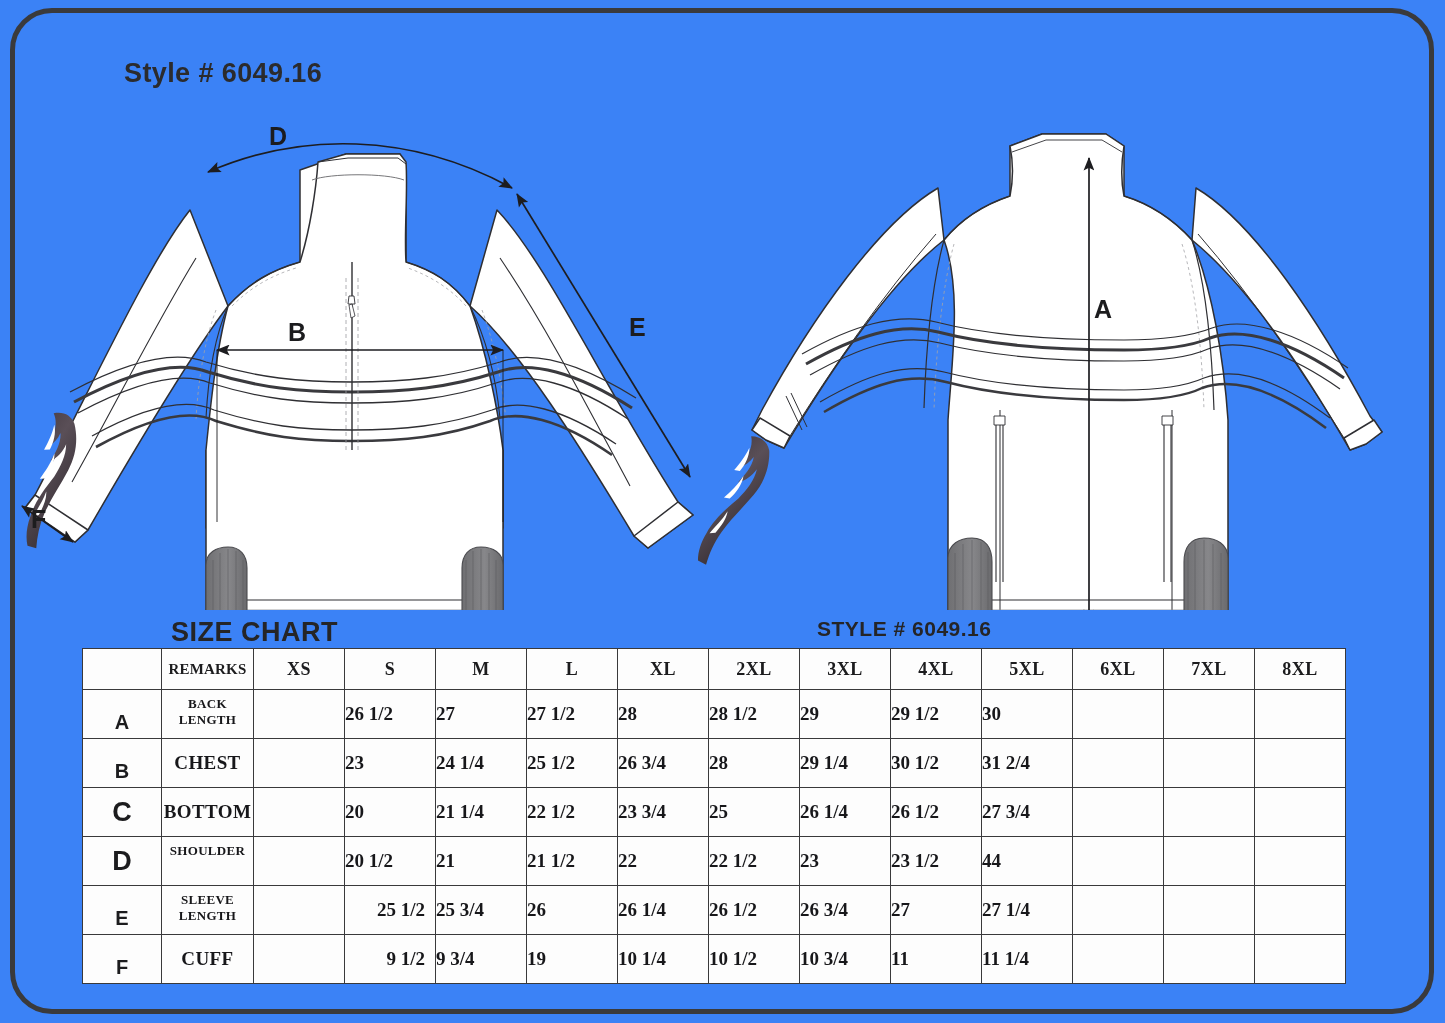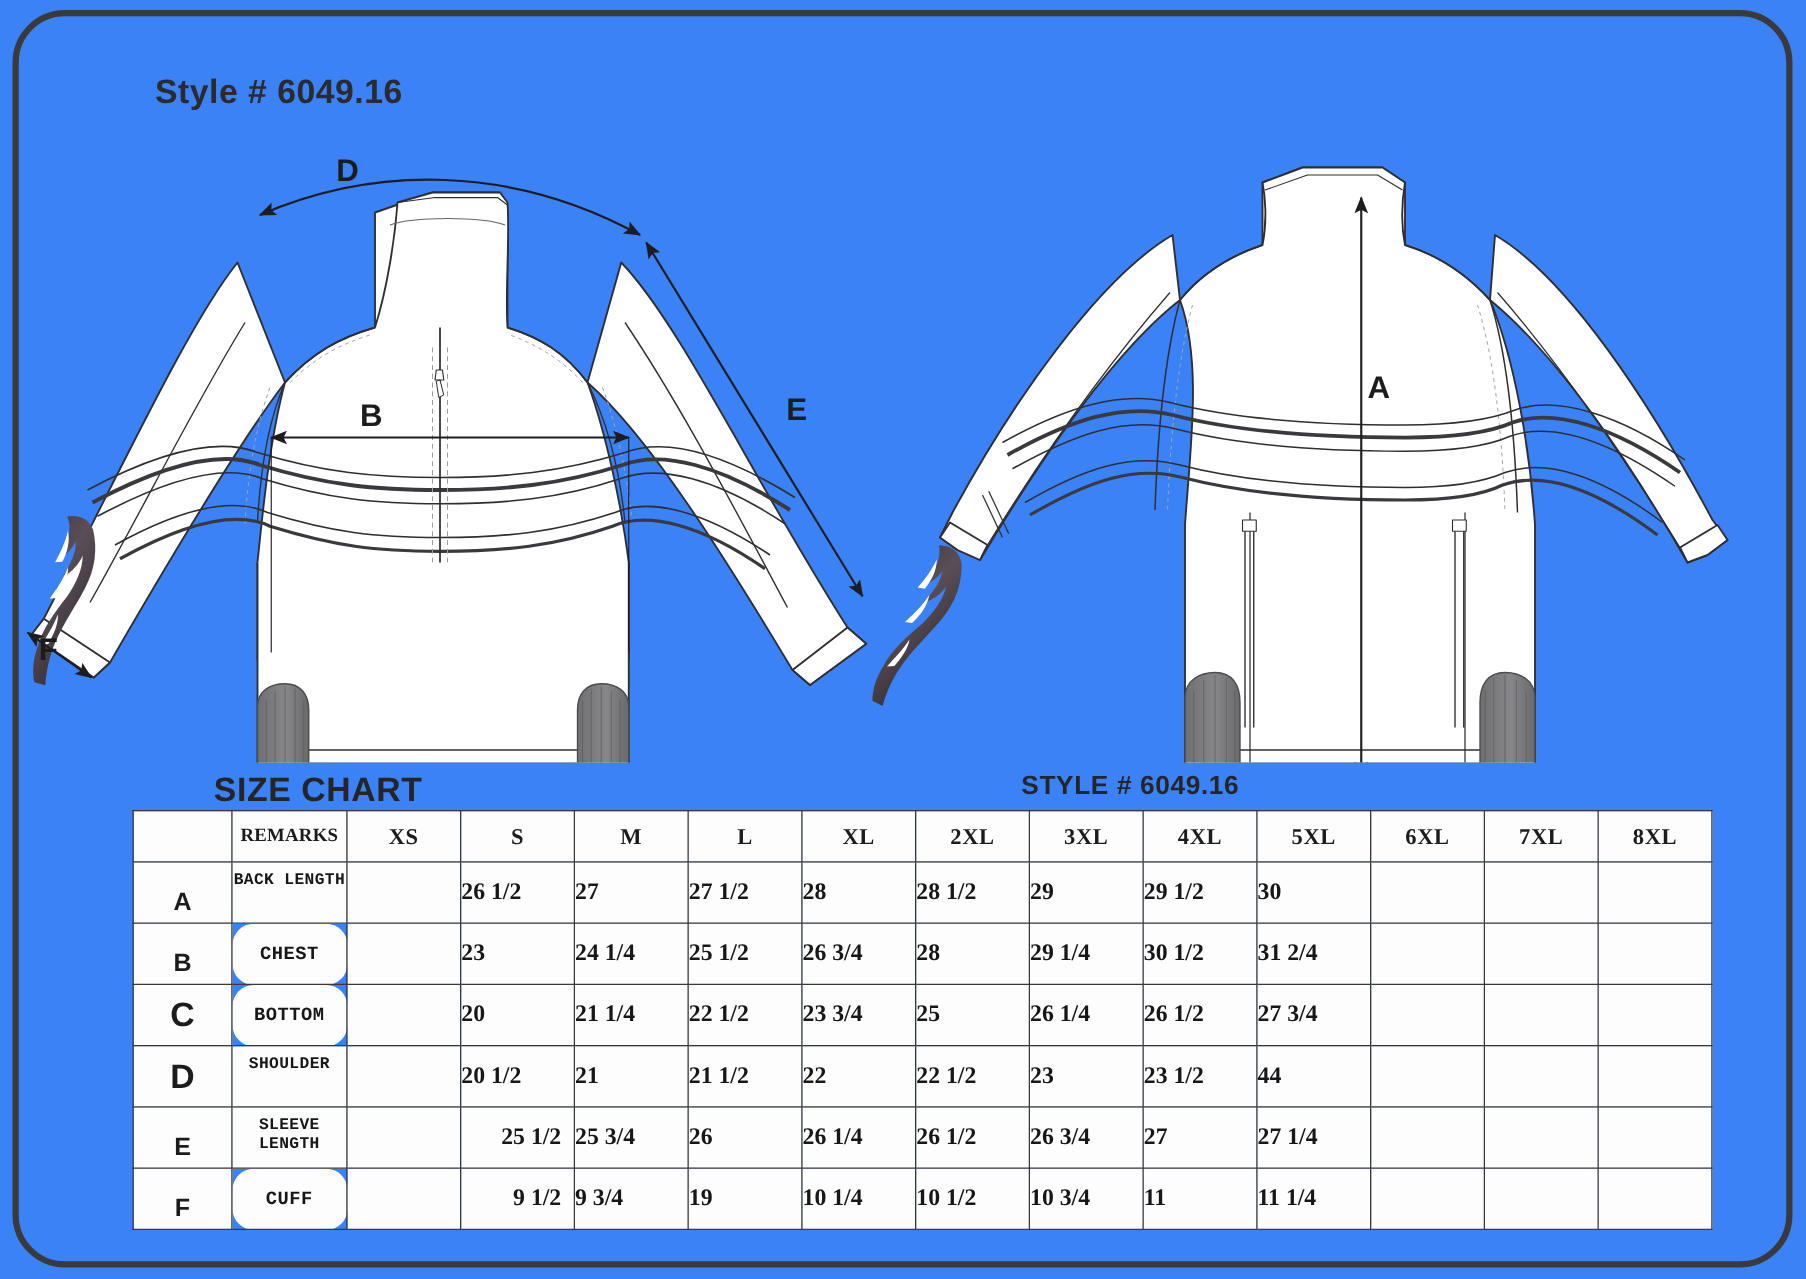--- a/index.html
+++ b/index.html
@@ -74,21 +74,20 @@
     position: absolute;
     left: 82px;
     top: 648px;
     width: 1273px;
   }
   table.sizechart {
     border-collapse: collapse;
     table-layout: fixed;
     width: 1009px;
     font-family: "Liberation Serif", serif;
-    margin-left: 24px;
   }
   table.sizechart td, table.sizechart th {
     border: 1.6px solid #39393b;
     padding: 0;
     background: #fdfdfd;
     vertical-align: middle;
   }
   .col-letter  { width: 79px; }
   .col-remarks { width: 92px; }
   .col-size    { width: 91px; }
@@ -115,24 +114,24 @@
     font-family: "Liberation Sans", sans-serif;
     font-weight: bold;
     color: #1c1c1e;
   }
   td.letter.small  { font-size: 20px; vertical-align: bottom; padding-bottom: 4px; }
   td.letter.large  { font-size: 27px; vertical-align: middle; }
   td.remarks {
     text-align: center;
     font-weight: bold;
     color: #17171a;
-    font-family: Liberation Mono, monospace;
+    font-family: Liberation Serif, serif;
   }
   td.remarks.tiny  { font-size: 13px; letter-spacing: 0.3px; vertical-align: top; padding-top: 6px; }
-  td.remarks.big   { font-size: 15px; letter-spacing: 0.4px; border-radius: 17px; }
+  td.remarks.big   { font-size: 19px; letter-spacing: 0.4px; }
   td.val {
     font-size: 19px;
     font-weight: bold;
     color: #17171a;
     padding-left: 9px;
     font-family: "Liberation Serif", serif;
     white-space: nowrap;
   }
   td.val.ralign { text-align: right; padding-right: 10px; padding-left: 0; }
   td.empty { background: #fdfdfd; }

